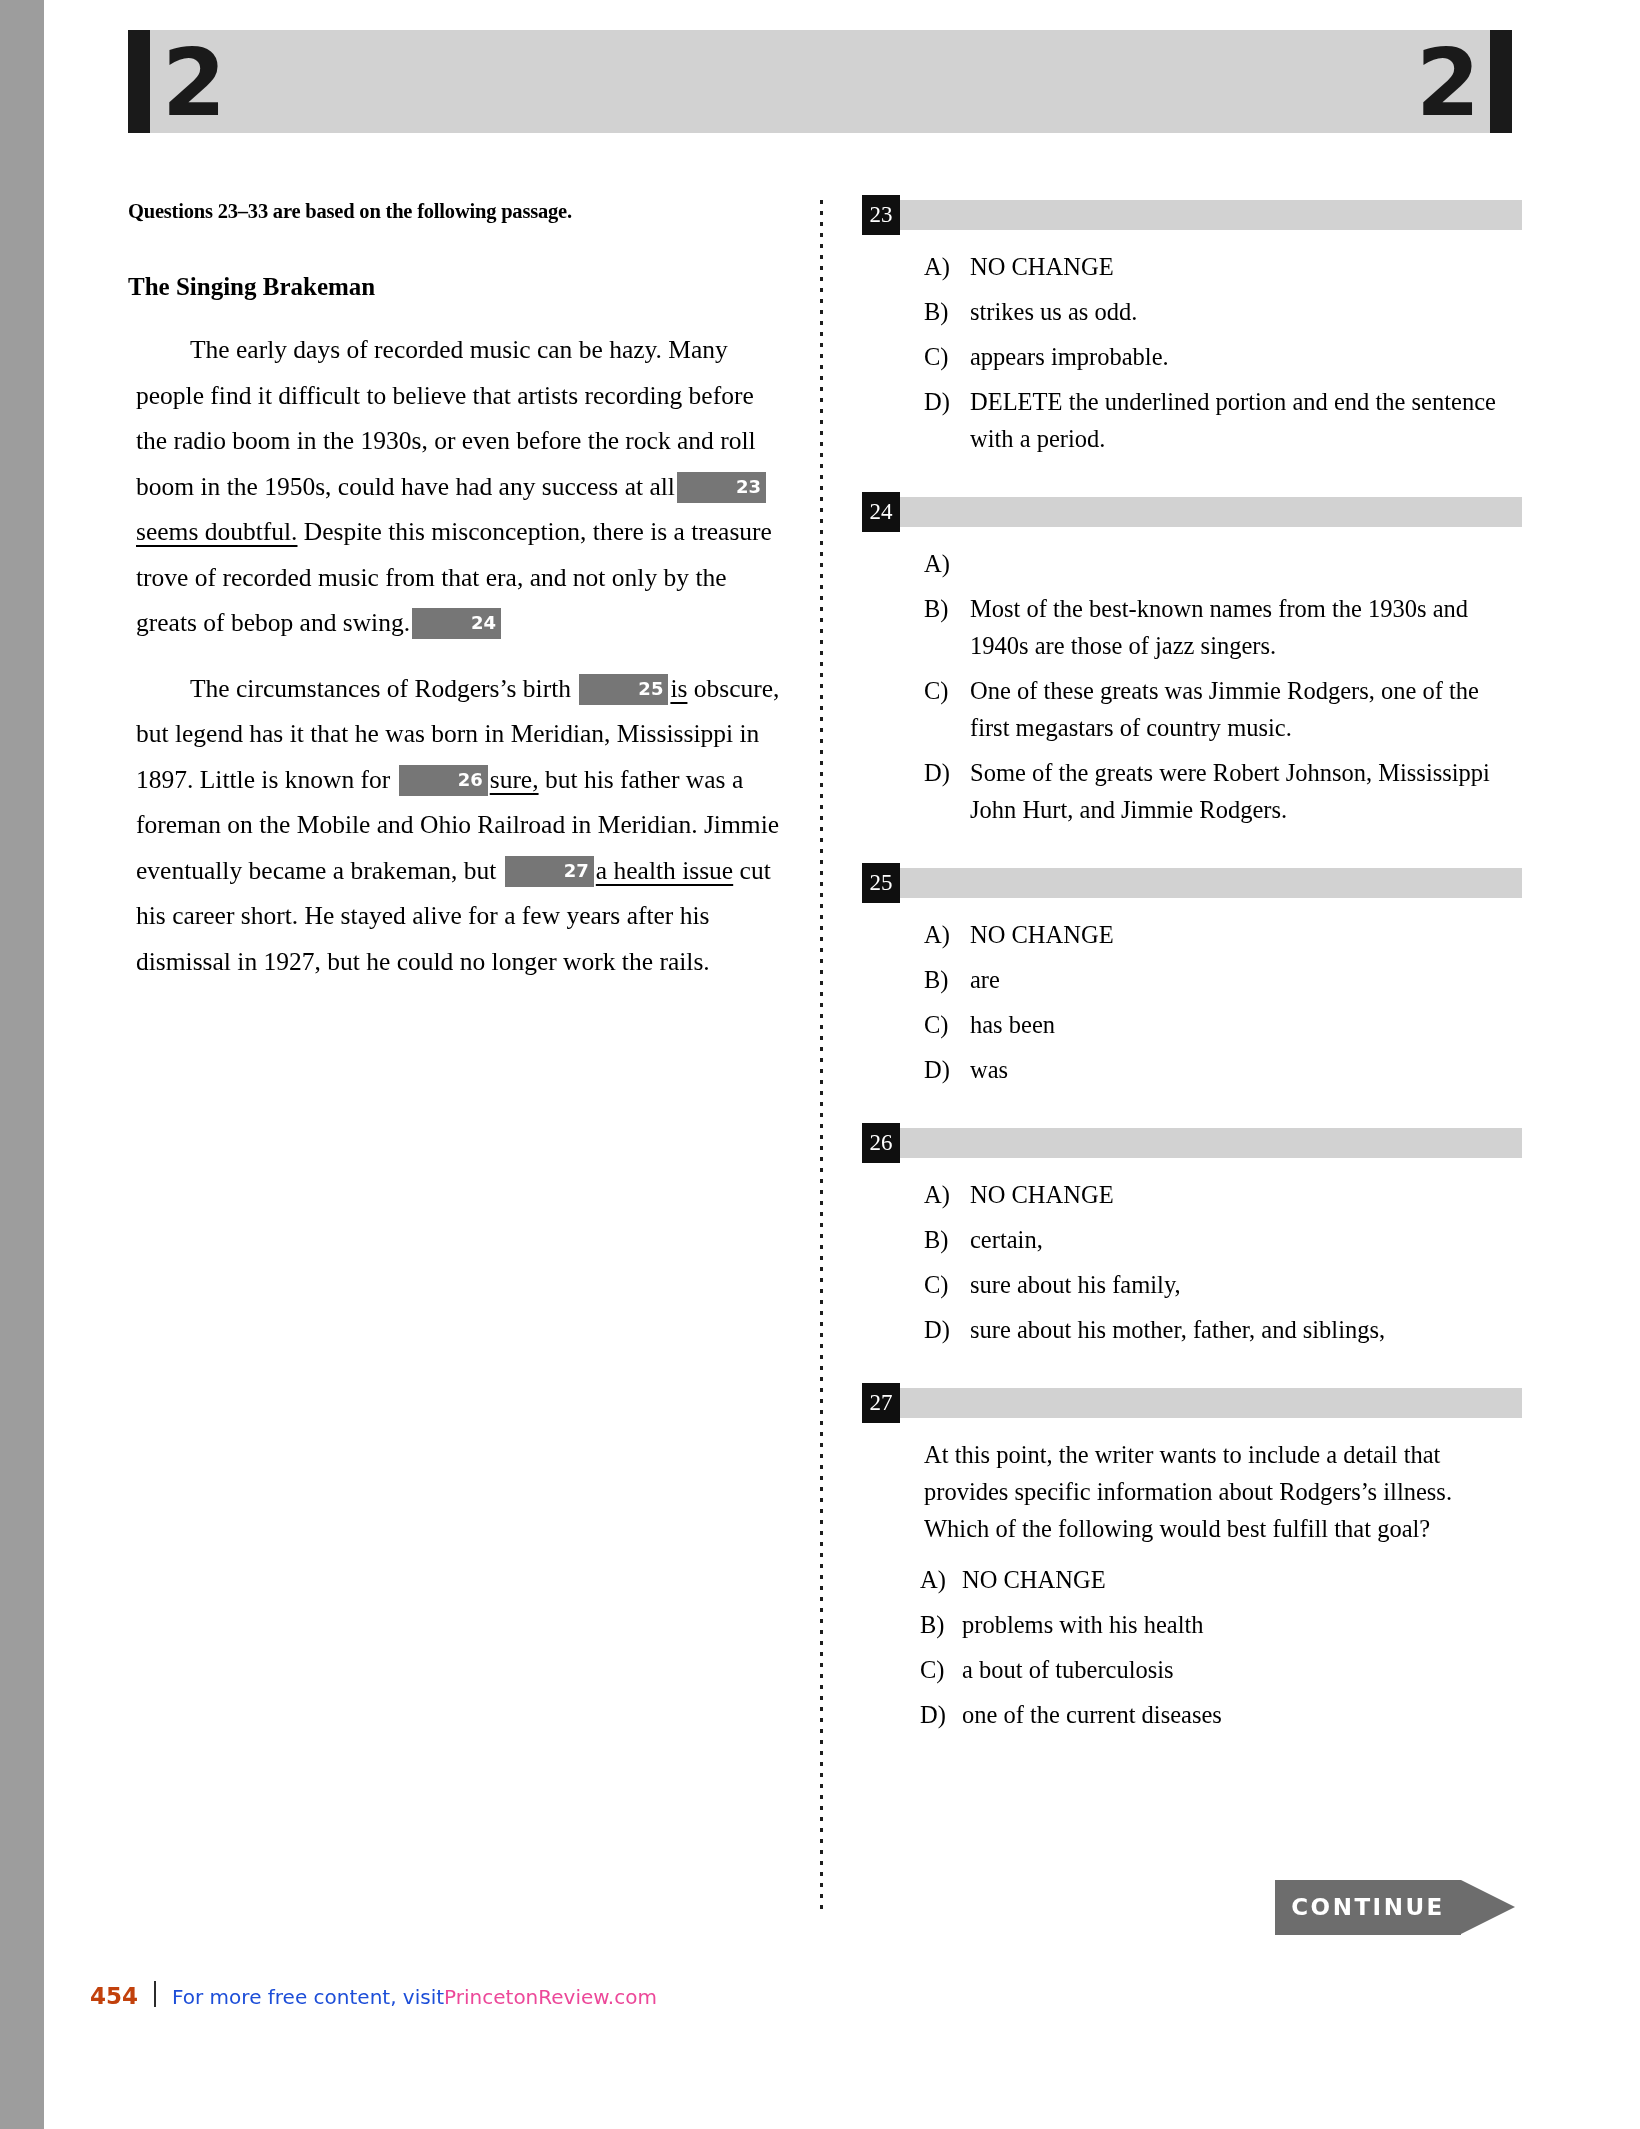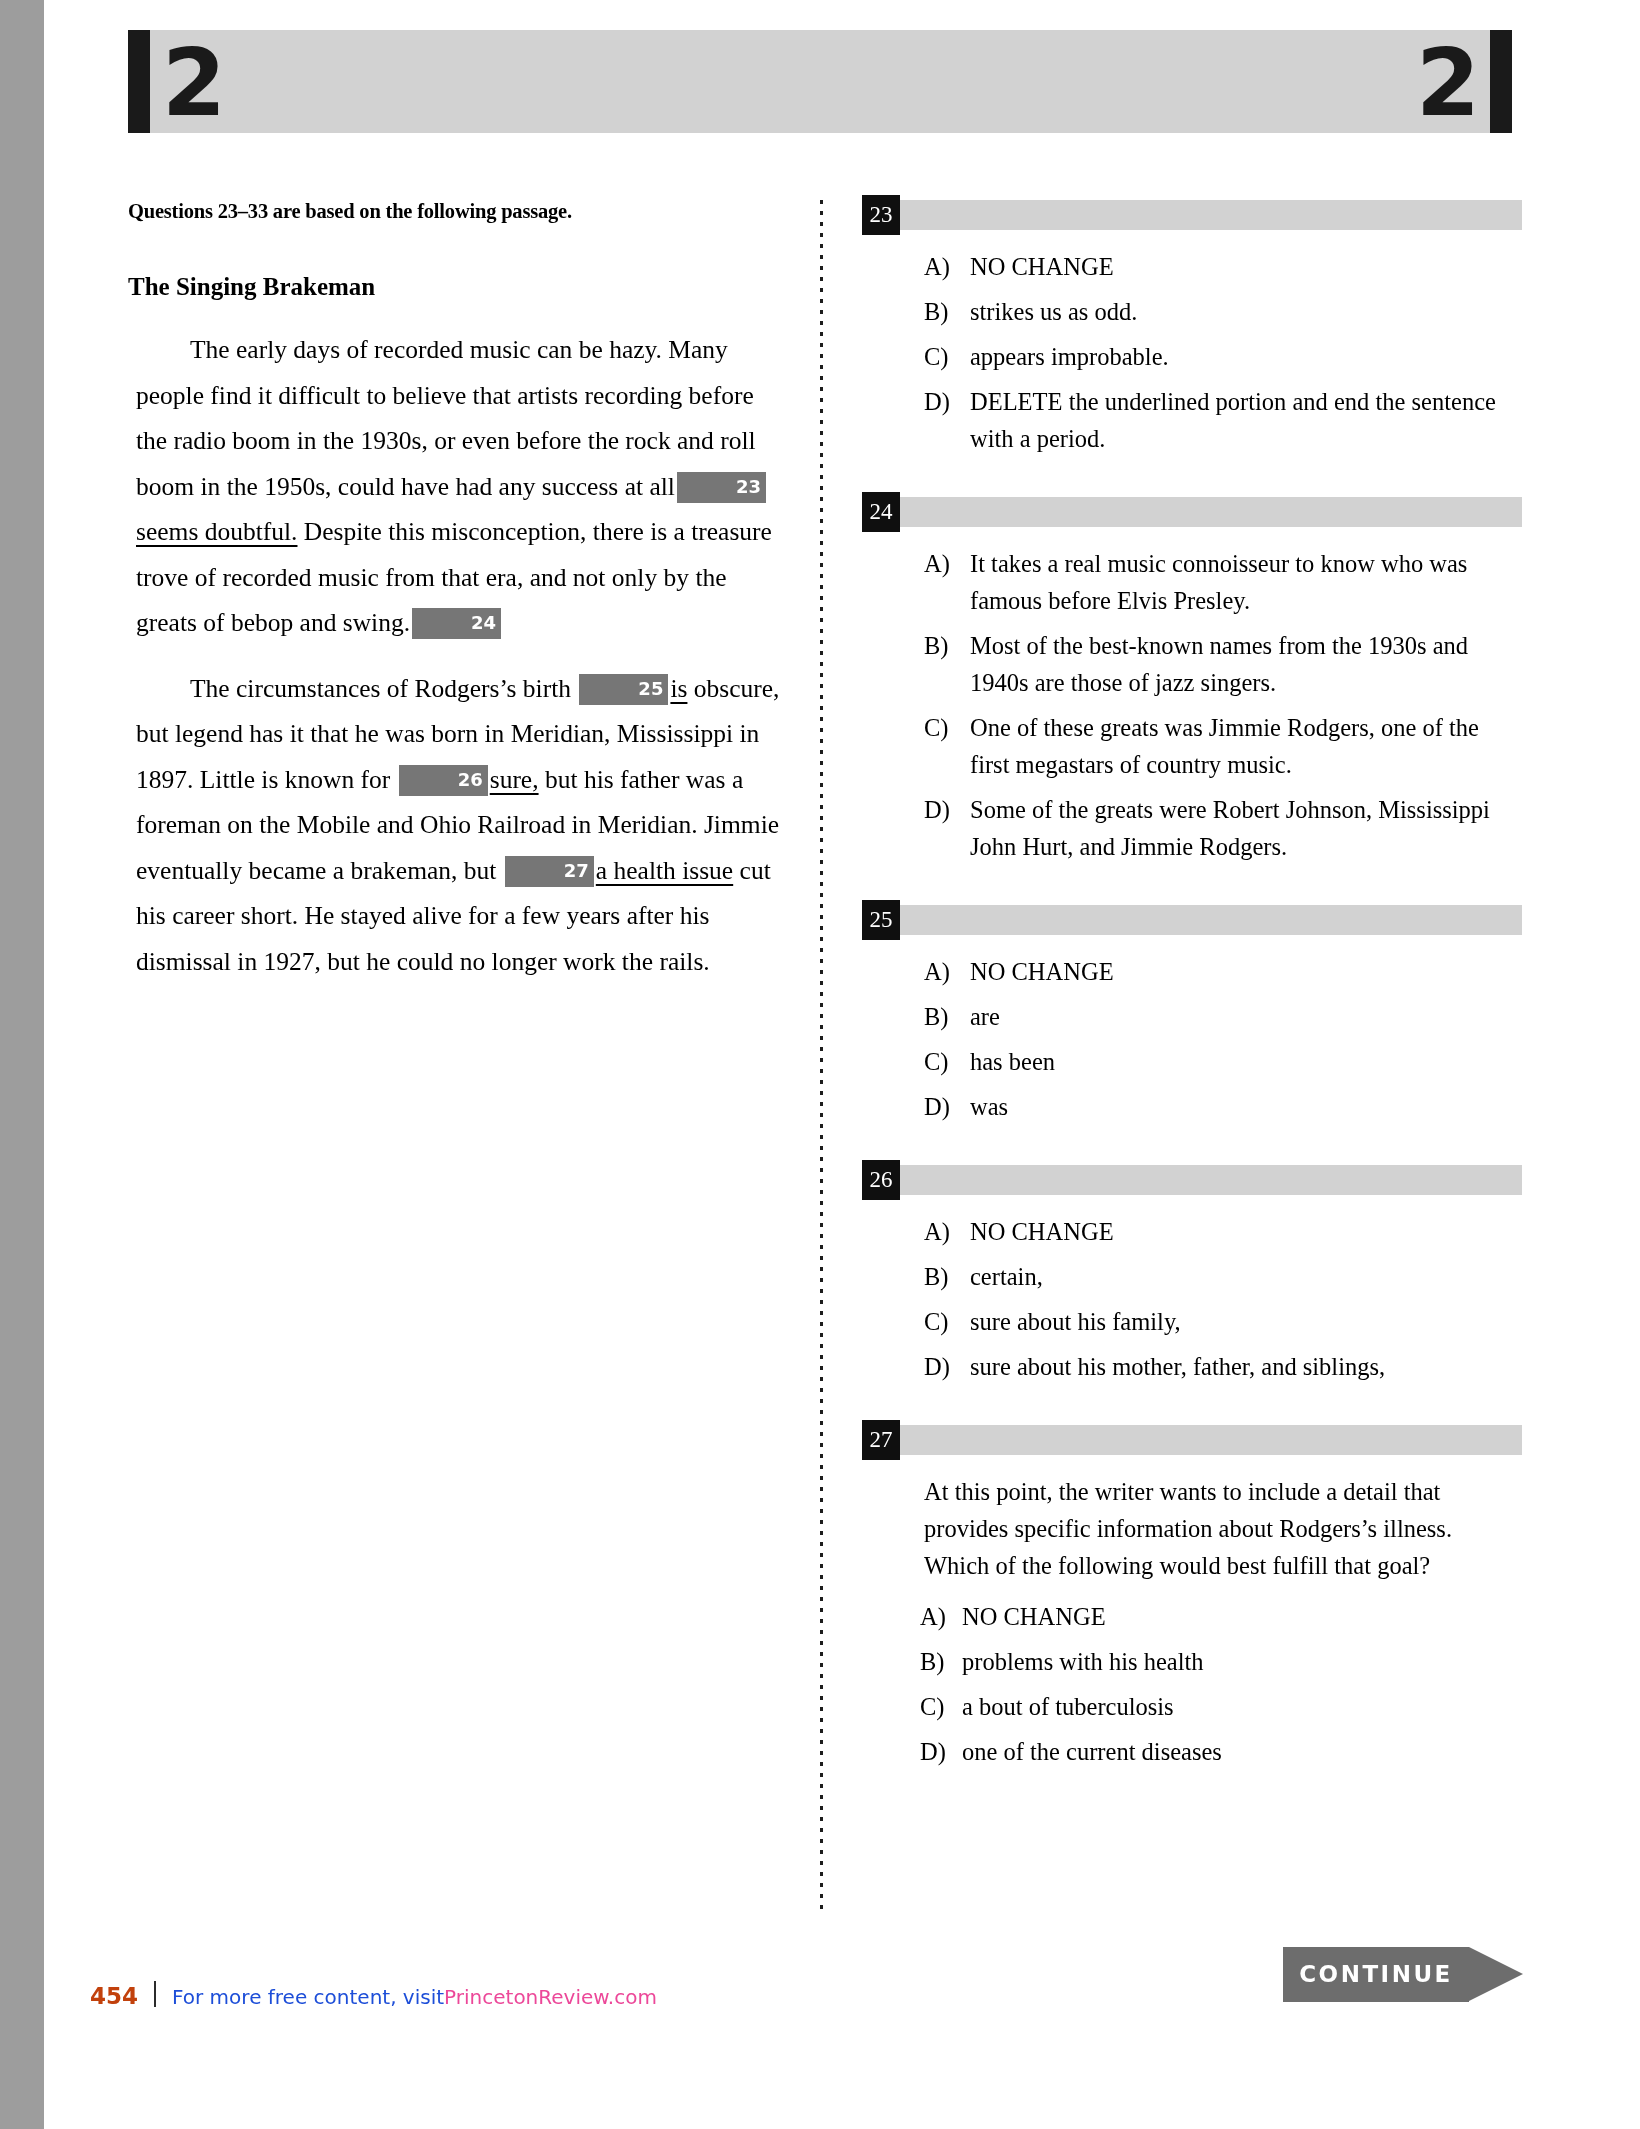--- a/index.html
+++ b/index.html
@@ -176,24 +176,23 @@
   .choice .ctext { flex: 1 1 auto; }
 
   
   .question-block.tight .choice { padding-left: 58px; }
   .question-block.tight .choice .letter { width: 42px; }
 
   
   .continue-wrap {
     position: absolute;
     left: 1275px;
-    top: 1947px;
+    top: 1880px;
     width: 240px;
     height: 55px;
-    margin-left: 8px;
   }
   .continue-body {
     position: absolute;
     left: 0; top: 0;
     width: 186px;
     height: 55px;
     background: #6d6d6d;
   }
   .continue-arrow {
     position: absolute;
@@ -308,21 +307,20 @@
         <span class="ctext">DELETE the underlined portion and end the sentence with a period.</span>
       </div>
     </div>
 
     <div class="question-block">
       <div class="q-header">
         <div class="q-number">24</div>
       </div>
       <div class="choice">
         <span class="letter">A)</span>
-        <span class="ctext">It takes a real music connoisseur to know who was famous before Elvis Presley.</span>
       </div>
       <div class="choice">
         <span class="letter">B)</span>
         <span class="ctext">Most of the best-known names from the 1930s and 1940s are those of jazz singers.</span>
       </div>
       <div class="choice">
         <span class="letter">C)</span>
         <span class="ctext">One of these greats was Jimmie Rodgers, one of the first megastars of country music.</span>
       </div>
       <div class="choice">

